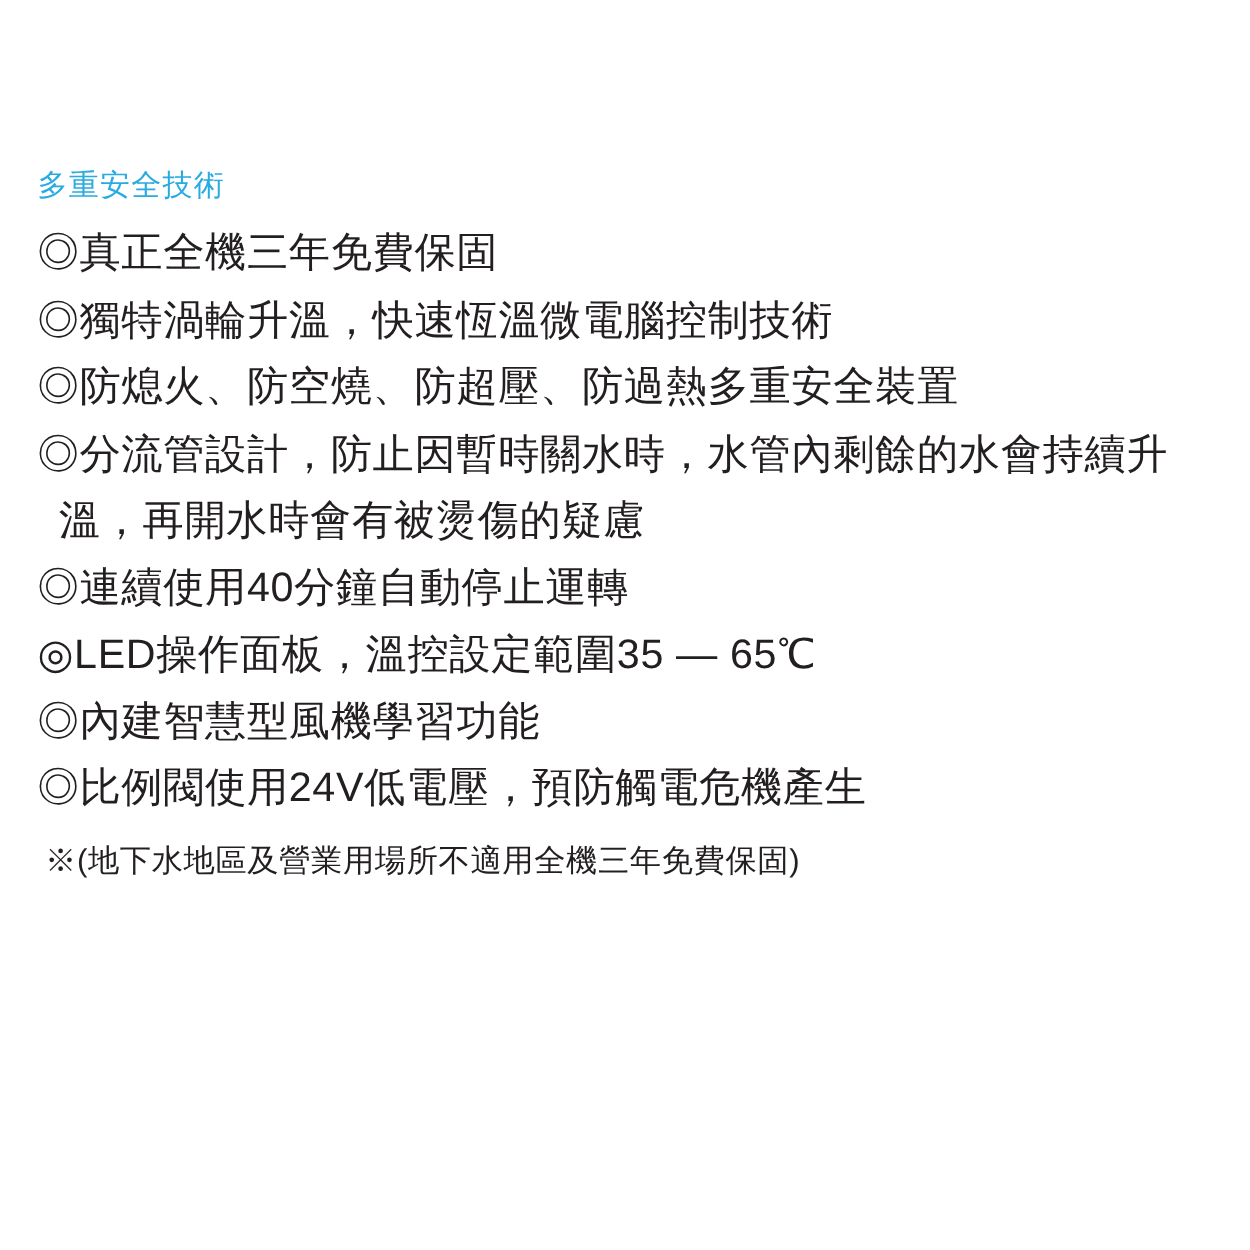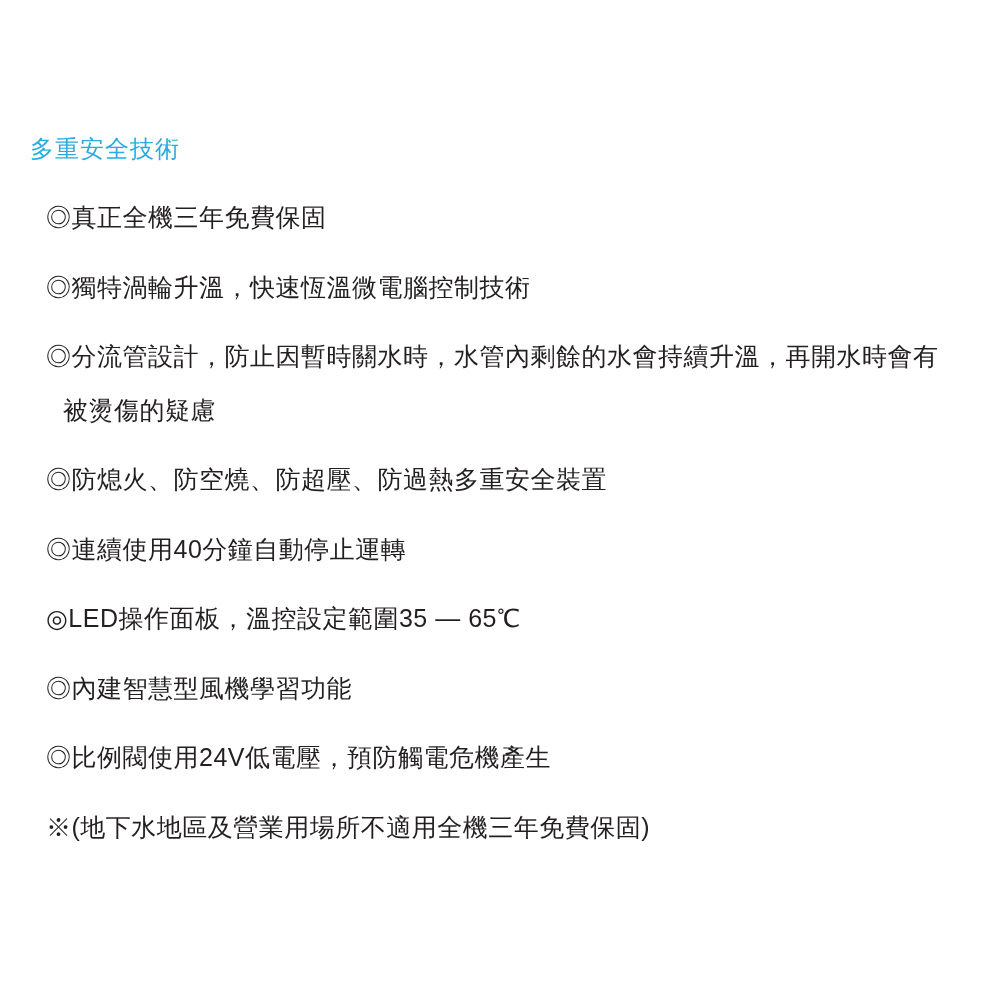--- a/index.html
+++ b/index.html
@@ -23,52 +23,52 @@
   }
   .title {
     font-size: 24px;
     line-height: 53px;
     font-weight: normal;
     margin: 0;
     color: #29abe2;
     letter-spacing: 1px;
   }
   .item {
-    font-size: 25px;
+    font-size: 33px;
     line-height: 53.5px;
-    margin: 16px;
+    margin: 0;
     padding-left: 17px;
     text-indent: -17px;
     letter-spacing: 0.5px;
   }
   .marker {
     display: inline;
   }
   .footnote {
     font-size: 25px;
     line-height: 53.5px;
-    margin: 16px;
+    margin: 6px;
     letter-spacing: 0.5px;
   }
 </style>
 </head>
 <body>
 
 <div class="page">
 
   <h1 class="title">多重安全技術</h1>
 
   <p class="item"><span class="marker">◎</span><span>真正全機三年免費保固</span></p>
 
   <p class="item"><span class="marker">◎</span><span>獨特渦輪升溫，快速恆溫微電腦控制技術</span></p>
 
 
+  <p class="item"><span class="marker">◎</span><span>防熄火、防空燒、防超壓、防過熱多重安全裝置</span></p>
+
   <p class="item"><span class="marker">◎</span><span>分流管設計，防止因暫時關水時，水管內剩餘的水會持續升溫，再開水時會有被燙傷的疑慮</span></p>
-
-  <p class="item"><span class="marker">◎</span><span>防熄火、防空燒、防超壓、防過熱多重安全裝置</span></p>
 
   <p class="item"><span class="marker">◎</span><span>連續使用40分鐘自動停止運轉</span></p>
 
   <p class="item"><span class="marker">◎</span><span>LED操作面板，溫控設定範圍35 — 65℃</span></p>
 
   <p class="item"><span class="marker">◎</span><span>內建智慧型風機學習功能</span></p>
 
   <p class="item"><span class="marker">◎</span><span>比例閥使用24V低電壓，預防觸電危機產生</span></p>
 
 

